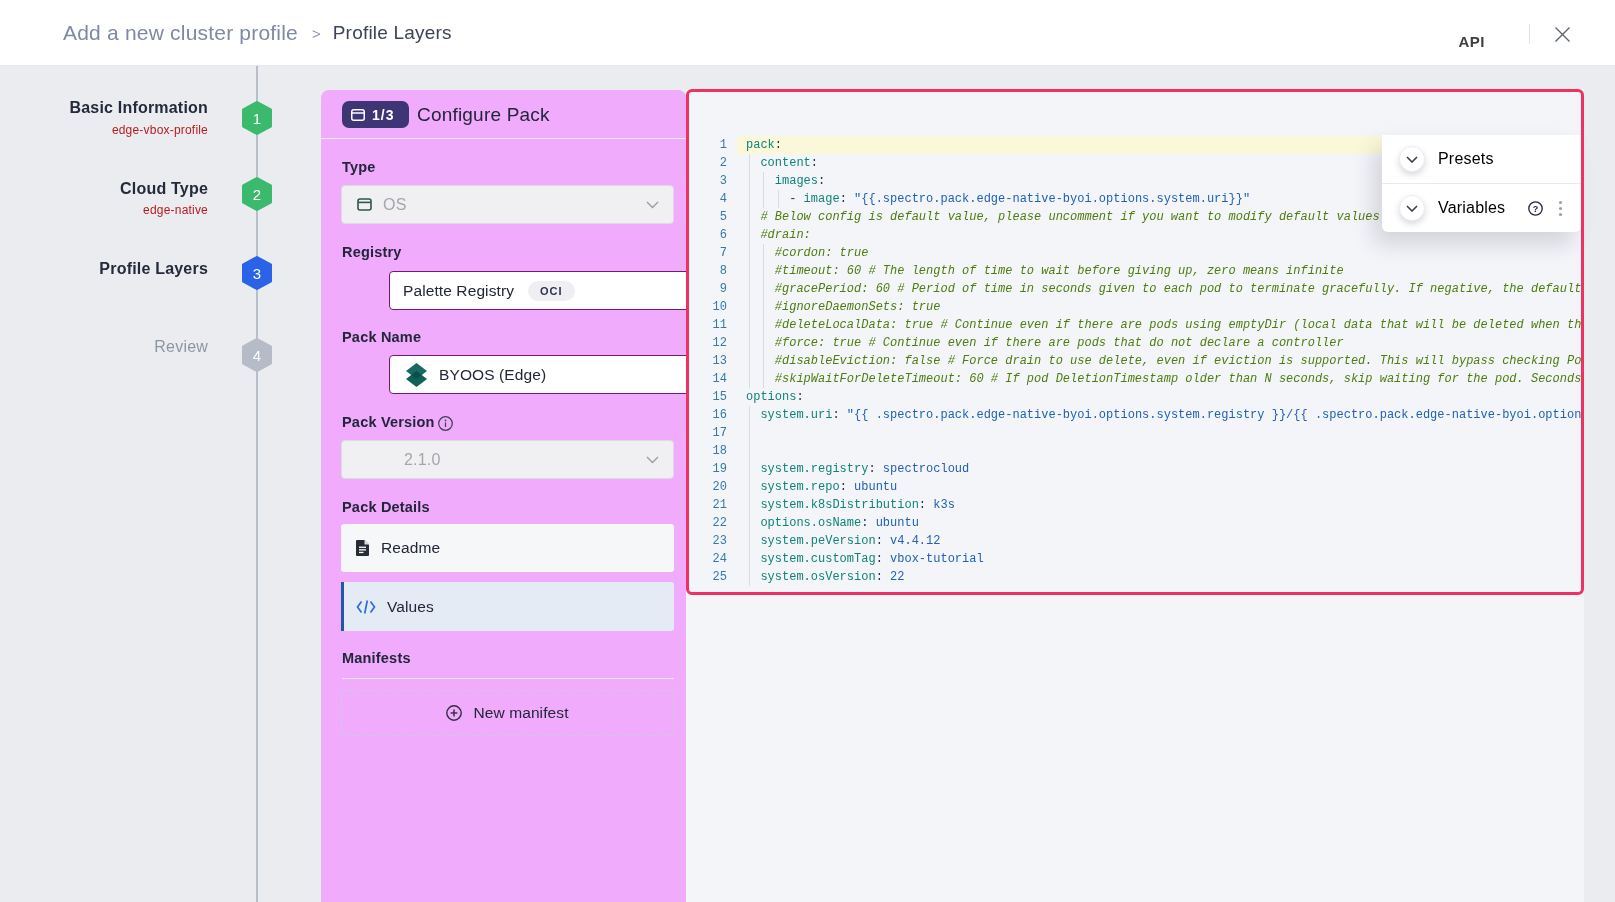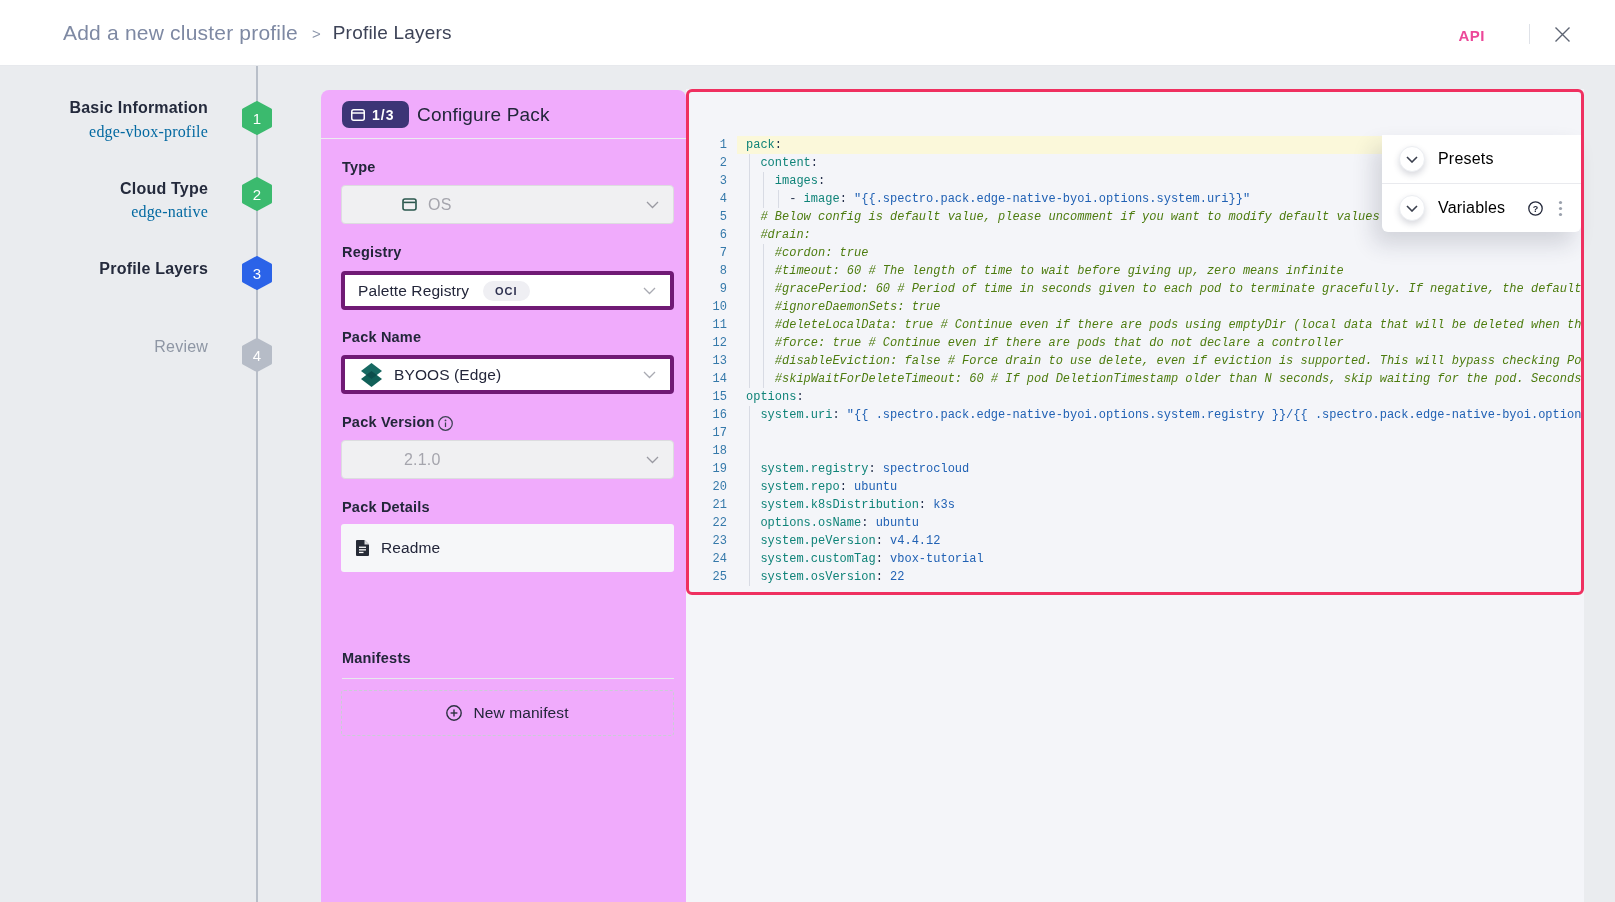--- a/index.html
+++ b/index.html
@@ -3,43 +3,43 @@
 <meta charset="utf-8">
 <style>
   * { margin:0; padding:0; box-sizing:border-box; }
   html,body { width:1615px; height:902px; overflow:hidden; }
   body { background:#eaecef; font-family:"Liberation Sans", sans-serif; position:relative; }
   .topbar { position:absolute; left:0; top:0; width:1615px; height:66px; background:#fff; border-bottom:1px solid #e7e9ed; }
   .crumb { position:absolute; left:63px; top:0; height:66px; display:flex; align-items:center; }
   .crumb .c1 { font-size:21px; color:#7e89a3; letter-spacing:.2px; }
   .crumb .sep { font-size:15px; color:#8c96ab; margin:0 12px 0 14px; }
   .crumb .c2 { font-size:19px; color:#3d4357; letter-spacing:.2px; }
-  .api { position:absolute; right:130px; top:2px; height:66px; display:flex; align-items:center; font-size:15px; font-weight:600; color:#ec4899; letter-spacing:.5px; }
+  .api { position:absolute; right:130px; top:8px; height:66px; display:flex; align-items:center; font-size:15px; font-weight:600; color:#404040; letter-spacing:.5px; }
   .tdiv { position:absolute; left:1529px; top:24px; width:1px; height:20px; background:#dfe2e8; }
   .xbtn { position:absolute; left:1554px; top:26px; }
 
   
   .vline { position:absolute; left:256px; top:66px; width:2px; height:836px; background:#b9bfc9; }
   .slabel { position:absolute; left:0; width:208px; text-align:right; }
   .st { font-size:16px; font-weight:700; color:#242a3c; letter-spacing:.2px; }
-  .ss { font-size:16px; color:#0369a1; letter-spacing:.2px;font-family:Liberation Serif, serif; }
+  .ss { font-size:12px; color:#b91c1c; letter-spacing:.2px; }
   .sr { font-size:16px; color:#8e96a4; letter-spacing:.2px; }
   .hex { position:absolute; left:242px; width:30px; height:34px; }
   .hexnum { position:absolute; width:100%; text-align:center; top:8.5px; font-size:15px; font-weight:400; color:#fff; }
 
   
   .card { position:absolute; left:321px; top:90px; width:365px; height:812px; background:#f0abfc; border-radius:8px 8px 0 0; }
   .chead { position:absolute; left:0; top:0; width:100%; height:49px; border-bottom:1px solid #ececf0; }
   .badge { position:absolute; left:21px; top:11px; width:67px; height:27px; background:#3d3576; border-radius:7px; display:flex; align-items:center; padding-left:9px; }
   .badge .txt { color:#fff; font-size:14px; font-weight:700; margin-left:7px; letter-spacing:1px; }
   .ctitle { position:absolute; left:96px; top:0; height:49px; display:flex; align-items:center; font-size:19px; color:#22263a; letter-spacing:.2px; }
   .flabel { position:absolute; left:21px; font-size:14.5px; font-weight:700; color:#23263a; letter-spacing:.2px; }
   .sel { position:absolute; left:20px; width:333px; height:39px; border-radius:4px; display:flex; align-items:center; }
   .sel.dis { background:#f0f0f2; border:1px solid #dcdcdf; }
-  .sel.en { background:#fff; border:4px solid #701a75; }
+  .sel.en { background:#fff; border:1px solid #701a75;margin-left:48px; }
   .sel .chev { position:absolute; right:14px; }
   .ftext { font-size:15.5px; color:#23263a; letter-spacing:.1px; }
   .gtext { font-size:16px; color:#a5a5ad; letter-spacing:.2px; }
   .pill { background:#efeff3; border-radius:10px; font-size:11px; font-weight:700; color:#2e3150; letter-spacing:1px; padding:4px 12px; margin-left:14px; }
   .prow { position:absolute; left:20px; width:333px; display:flex; align-items:center; border-radius:3px; }
   .dashed { position:absolute; left:20px; width:333px; height:46px; border:1px dashed #c9cdd5; border-radius:3px; display:flex; align-items:center; justify-content:center; }
 
   
   .editor { position:absolute; left:686px; top:89px; width:898px; height:813px; background:#f4f5f9; }
   .ering { position:absolute; left:0; top:0; width:898px; height:506px; border:3px solid #ef3060; border-radius:6px; z-index:30; pointer-events:none; }
@@ -102,21 +102,21 @@
       <svg width="14" height="12" viewBox="0 0 14 12">
           <rect x="0.75" y="0.75" width="12.5" height="10.5" rx="2" fill="none" stroke="#fff" stroke-width="1.5"></rect>
           <line x1="1" y1="4" x2="13" y2="4" stroke="#fff" stroke-width="1.5"></line>
         </svg>
       <span class="txt">1/3</span>
     </div>
     <div class="ctitle">Configure Pack</div>
   </div>
 
   <div class="flabel" style="top:69px;">Type</div>
-  <div class="sel dis" style="top:95px;padding-left:45px;">
+  <div class="sel dis" style="top:95px;">
     <svg style="margin-left:15px;" width="15" height="13" viewBox="0 0 15 13">
         <rect x="1" y="1" width="13" height="11" rx="2" fill="none" stroke="#2a574d" stroke-width="1.6"></rect>
         <line x1="1.4" y1="4.4" x2="13.6" y2="4.4" stroke="#2a574d" stroke-width="1.6"></line>
       </svg>
     <span class="gtext" style="margin-left:11px;">OS</span>
     <svg class="chev" width="13" height="8" viewBox="0 0 13 8">
         <path d="M1 1 L6.5 6.5 L12 1" fill="none" stroke="#9a9aa2" stroke-width="1.3"></path>
       </svg>
   </div>
   <div class="flabel" style="top:154px;">Registry</div>
@@ -154,20 +154,26 @@
   <div class="flabel" style="top:409px;">Pack Details</div>
   <div class="prow" style="top:434px; height:48px; background:#f6f7f9;">
     <svg style="margin-left:15px;" width="13" height="16" viewBox="0 0 13 16">
         <path d="M1 0 H8.5 L13 4.5 V15 a1 1 0 0 1 -1 1 H1 a1 1 0 0 1 -1 -1 V1 a1 1 0 0 1 1 -1 Z" fill="#262b36" transform="translate(0,0)"></path>
         <path d="M8.5 0 L13 4.5 H8.5 Z" fill="#fff" opacity="0.85"></path>
         <rect x="3" y="6.6" width="7" height="1.3" fill="#fff"></rect>
         <rect x="3" y="9.2" width="7" height="1.3" fill="#fff"></rect>
         <rect x="3" y="11.8" width="4.5" height="1.3" fill="#fff"></rect>
       </svg>
     <span class="ftext" style="margin-left:12px;">Readme</span>
+  </div>
+  <div class="prow" style="top:492px; height:49px; background:#e5ebf5; border-left:3px solid #1d59a5; border-radius:0 3px 3px 0;">
+    <svg style="margin-left:12px;" width="20" height="14" viewBox="0 0 20 14">
+        <path d="M5.5 1.5 L1.5 7 L5.5 12.5 M14.5 1.5 L18.5 7 L14.5 12.5 M11.3 0.5 L8.7 13.5" fill="none" stroke="#2f6bdb" stroke-width="1.7"></path>
+      </svg>
+    <span class="ftext" style="margin-left:11px;">Values</span>
   </div>
   <div class="flabel" style="top:560px;">Manifests</div>
   <div style="position:absolute; left:21px; top:588px; width:332px; height:1px; background:#e7e9ed;"></div>
   <div class="dashed" style="top:600px;">
     <svg width="16" height="16" viewBox="0 0 16 16">
         <circle cx="8" cy="8" r="7.2" fill="none" stroke="#2b3040" stroke-width="1.4"></circle>
         <line x1="8" y1="4.6" x2="8" y2="11.4" stroke="#2b3040" stroke-width="1.4"></line>
         <line x1="4.6" y1="8" x2="11.4" y2="8" stroke="#2b3040" stroke-width="1.4"></line>
       </svg>
     <span class="ftext" style="margin-left:11px;">New manifest</span>

